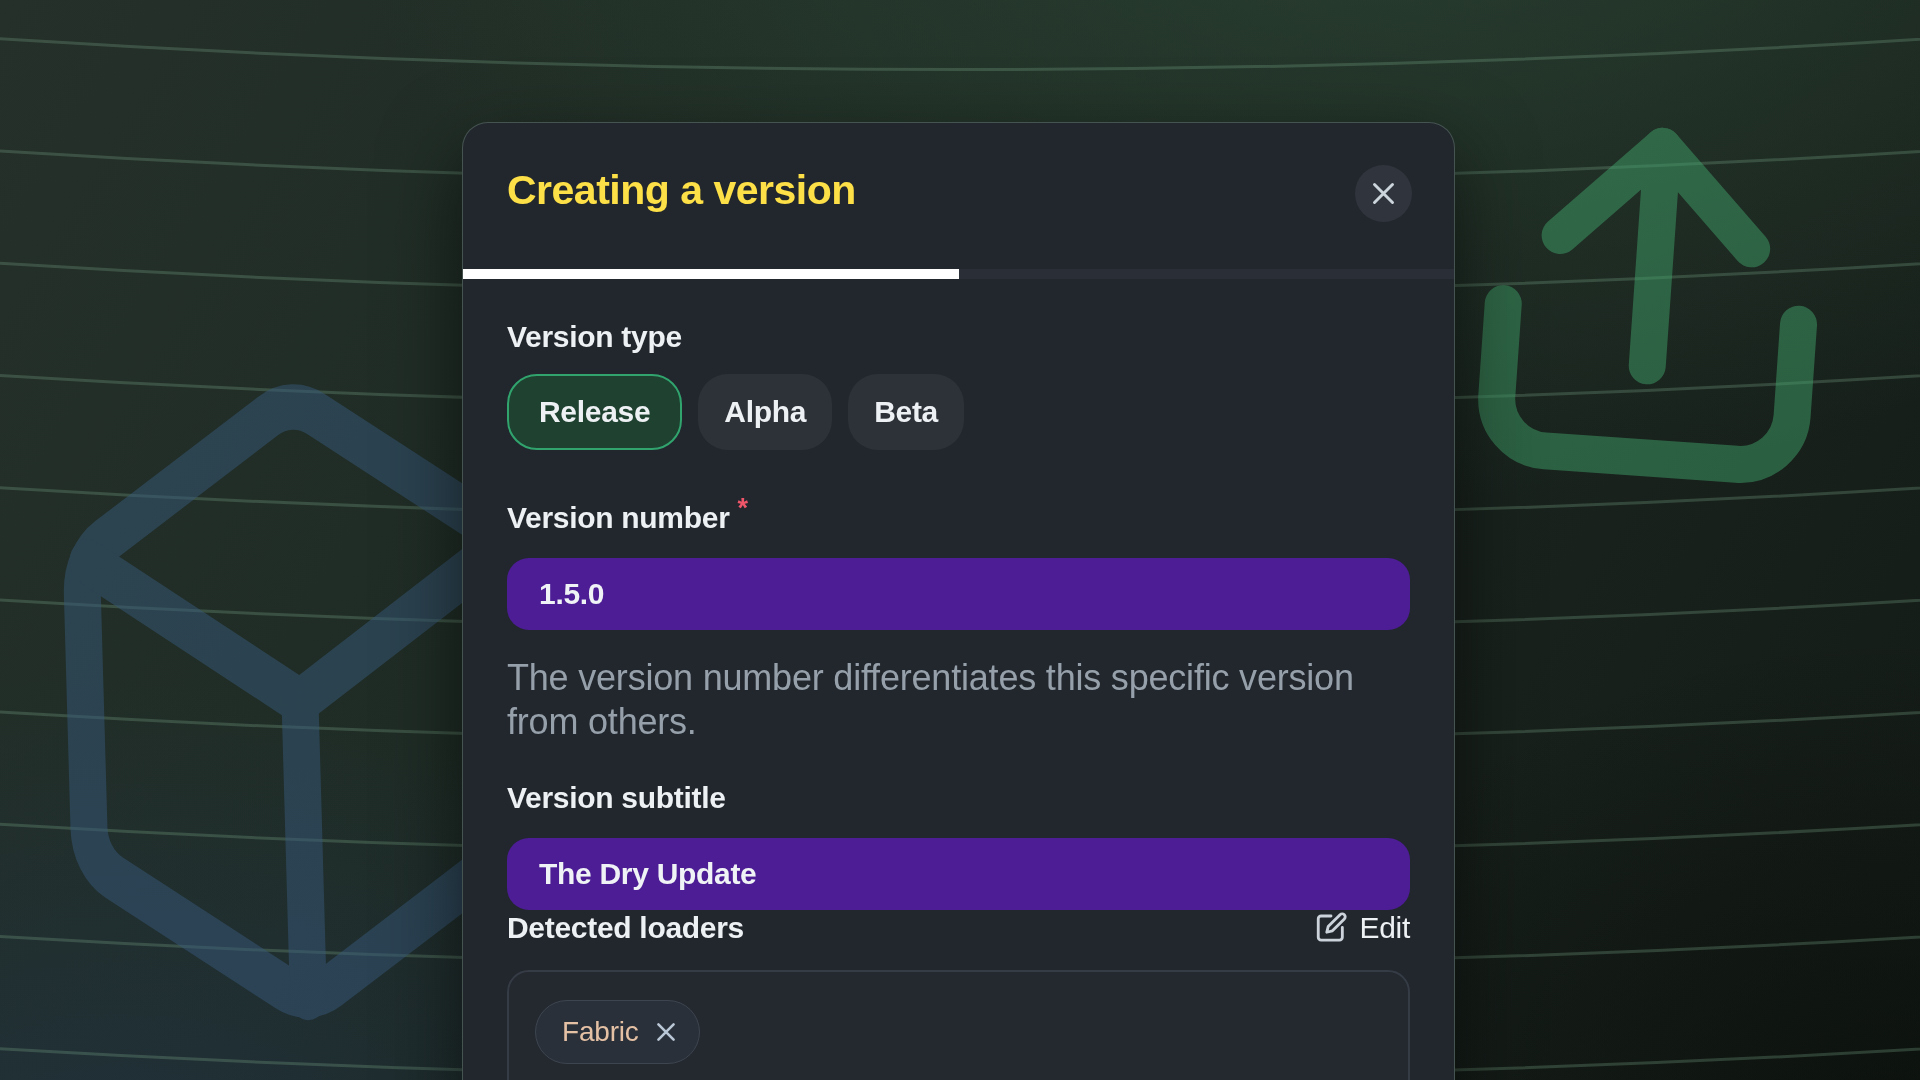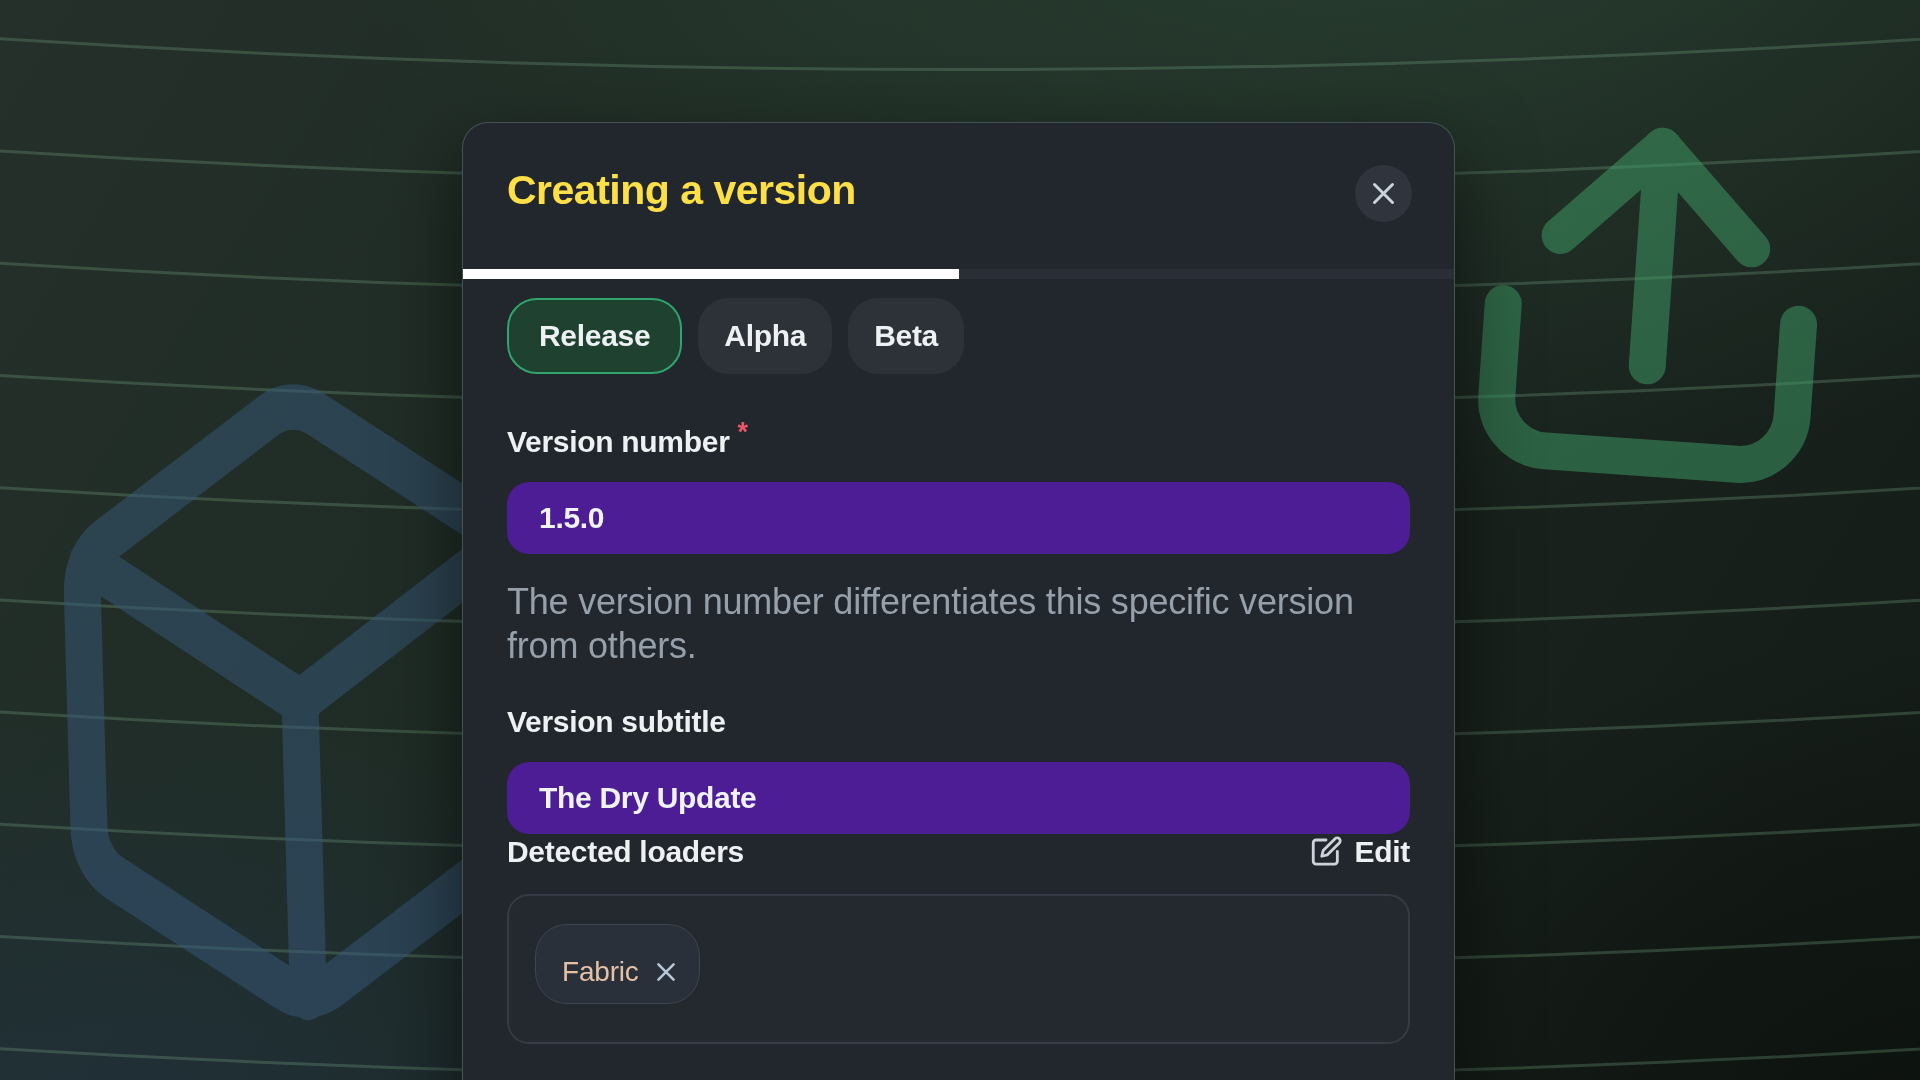--- a/index.html
+++ b/index.html
@@ -41,24 +41,24 @@
   .lbl-number{margin-top:40px;}
   .text-input{display:block;width:100%;box-sizing:border-box;height:72px;margin-top:22px;
     background:#4c1d95;border:none;border-radius:22px;color:#f0f3f5;font-family:inherit;
     font-size:30px;font-weight:700;padding:0 32px;letter-spacing:-0.3px;outline:none;}
   .helper{margin-top:26px;max-width:880px;font-size:36px;line-height:44px;color:#96a0aa;letter-spacing:-0.2px;}
 
   .lbl-subtitle{margin-top:36px;}
 
   .loaders-row{display:flex;align-items:center;justify-content:space-between;}
   .edit-btn{display:flex;align-items:center;gap:12px;background:none;border:none;cursor:pointer;
-    color:#eef1f4;font-family:inherit;font-size:30px;font-weight:700;padding:0;letter-spacing:-0.3px;}
+    color:#eef1f4;font-family:inherit;font-size:30px;font-weight:400;padding:0;letter-spacing:-0.3px;}
   .loaders-box{margin-top:24px;height:150px;border:2px solid #353c45;border-radius:22px;
     box-sizing:border-box;padding:28px 26px;background:rgba(255,255,255,0.012);}
-  .chip{display:inline-flex;align-items:center;gap:14px;height:62px;padding:16px 20px 0 26px;
+  .chip{display:inline-flex;align-items:center;gap:14px;height:62px;padding:0 20px 0 26px;
     border-radius:32px;background:#2a3039;border:1.5px solid #3d4550;}
   .chip-text{font-size:28px;font-weight:500;color:#e4c0a4;letter-spacing:-0.2px;}
   .chip-x{background:none;border:none;padding:0;cursor:pointer;display:flex;align-items:center;}
 </style>
 </head>
 <body>
 
 <div class="scene">
 
   <div class="ring" style="left:-14105px;top:-30065px;width:30130px;height:30130px;"></div>
@@ -99,20 +99,21 @@
       </svg>
     </button>
   </div>
 
   <div class="progress">
     <div class="progress-fill" style="width: 50%;"></div>
   </div>
 
   <div class="modal-body">
 
+    <div class="field-label lbl-type">Version type</div>
 
     <div class="type-row">
       <button class="type-btn selected">Release</button>
       <button class="type-btn">Alpha</button>
       <button class="type-btn">Beta</button>
     </div>
 
     <div class="field-label lbl-number">
       <span>Version number</span><span class="req">*</span>
     </div>

